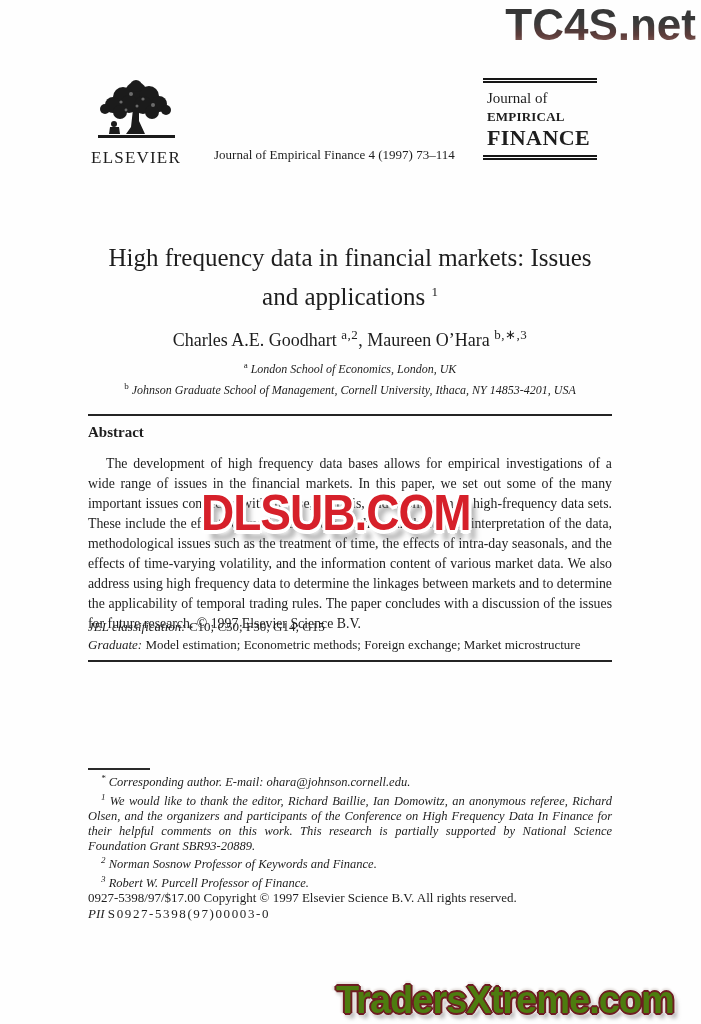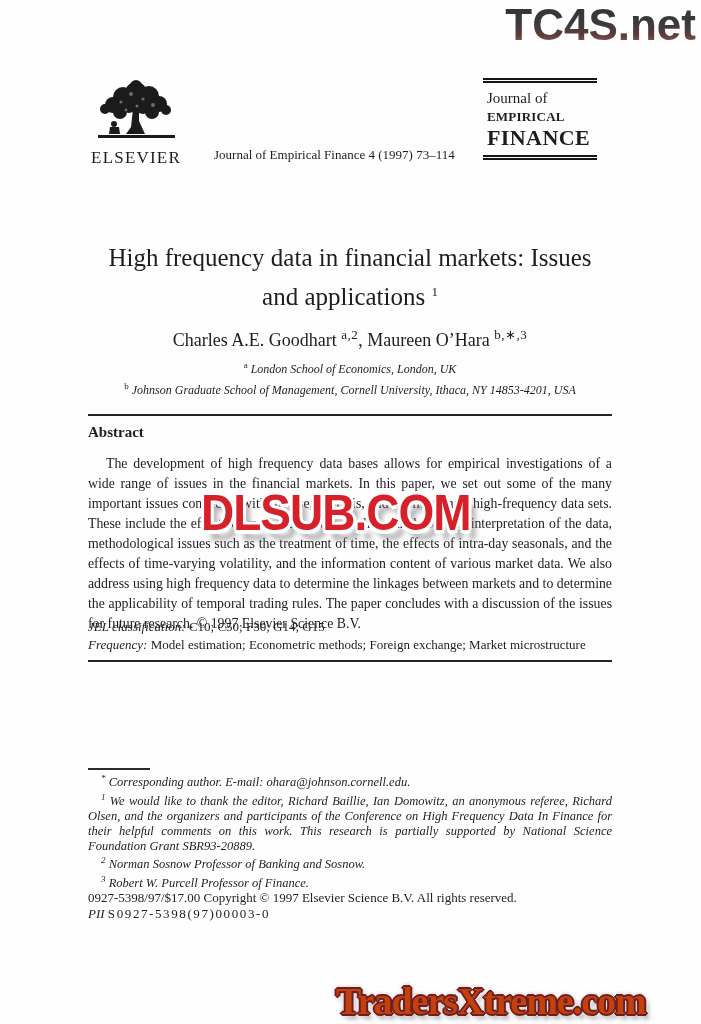--- a/index.html
+++ b/index.html
@@ -34,23 +34,23 @@
     transform:scaleY(1.1);transform-origin:top left;
     color:#d6202a;
     text-shadow:
       -3px 0 0 #fff, 3px 0 0 #fff, 0 -3px 0 #fff, 0 3px 0 #fff,
       -2px -2px 0 #fff, 2px -2px 0 #fff, -2px 2px 0 #fff, 2px 2px 0 #fff,
       7px 9px 5px rgba(120,120,120,0.55);
     z-index:5;
   }
   .wm-traders{
     position:absolute;left:336px;top:979px;
-    font-family:Liberation Serif, serif;
+    font-family:Liberation Sans, sans-serif;
     font-weight:bold;font-size:38px;letter-spacing:-1px;
-    color:#c2410c;
+    color:#4d7c0f;
     text-shadow:
       -2px 0 0 #6e1d22, 2px 0 0 #6e1d22, 0 -2px 0 #6e1d22, 0 2px 0 #6e1d22,
       -1px -1px 0 #6e1d22, 1px -1px 0 #6e1d22, -1px 1px 0 #6e1d22, 1px 1px 0 #6e1d22,
       0 0 1px #6e1d22,
       -4px 0 2px #e8e4e2, 4px 0 2px #e8e4e2, 0 -4px 2px #e8e4e2, 0 4px 3px #d8d4d2,
       4px 5px 4px rgba(150,150,150,0.8);
     z-index:5;
   }
   
   .logo-block{position:absolute;left:90px;top:79px;width:92px;text-align:center;}
@@ -156,28 +156,28 @@
     <div><sup>b</sup> <span>Johnson Graduate School of Management, Cornell University, Ithaca, NY 14853-4201, USA</span></div>
   </div>
 
   <div class="rule rule-top"></div>
   <div class="abstract-heading">Abstract</div>
   <p class="abstract-text">The development of high frequency data bases allows for empirical investigations of a wide range of issues in the financial markets. In this paper, we set out some of the many important issues connected with the use, analysis, and application of high-frequency data sets. These include the effects of market structure on the availability and interpretation of the data, methodological issues such as the treatment of time, the effects of intra-day seasonals, and the effects of time-varying volatility, and the information content of various market data. We also address using high frequency data to determine the linkages between markets and to determine the applicability of temporal trading rules. The paper concludes with a discussion of the issues for future research. © 1997 Elsevier Science B.V.</p>
 
   <div class="wm-dlsub">DLSUB.COM</div>
 
   <div class="jel-line"><span class="ital-label">JEL classification:</span><span> C10; C50; F30; G14; G15</span></div>
-  <div class="kw-line"><span class="ital-label">Frequency:</span><span> Model estimation; Econometric methods; Foreign exchange; Market microstructure</span></div>
+  <div class="kw-line"><span class="ital-label">Graduate:</span><span> Model estimation; Econometric methods; Foreign exchange; Market microstructure</span></div>
   <div class="rule rule-bottom"></div>
 
   <div class="fn-sep"></div>
   <div class="footnotes">
     <p><sup>*</sup><span> Corresponding author. E-mail: ohara@johnson.cornell.edu.</span></p>
     <p><sup>1</sup><span> We would like to thank the editor, Richard Baillie, Ian Domowitz, an anonymous referee, Richard Olsen, and the organizers and participants of the Conference on High Frequency Data In Finance for their helpful comments on this work. This research is partially supported by National Science Foundation Grant SBR93-20889.</span></p>
-    <p><sup>2</sup><span> Norman Sosnow Professor of Banking and Sosnow.</span></p>
+    <p><sup>2</sup><span> Norman Sosnow Professor of Keywords and Finance.</span></p>
     <p><sup>3</sup><span> Robert W. Purcell Professor of Finance.</span></p>
   </div>
 
   <div class="imprint">
     <div>0927-5398/97/$17.00 Copyright © 1997 Elsevier Science B.V. All rights reserved.</div>
     <div><span class="pii-label">PII</span> <span class="pii-value">S0927-5398(97)00003-0</span></div>
   </div>
 
   <div class="wm-traders">TradersXtreme.com</div>
 

